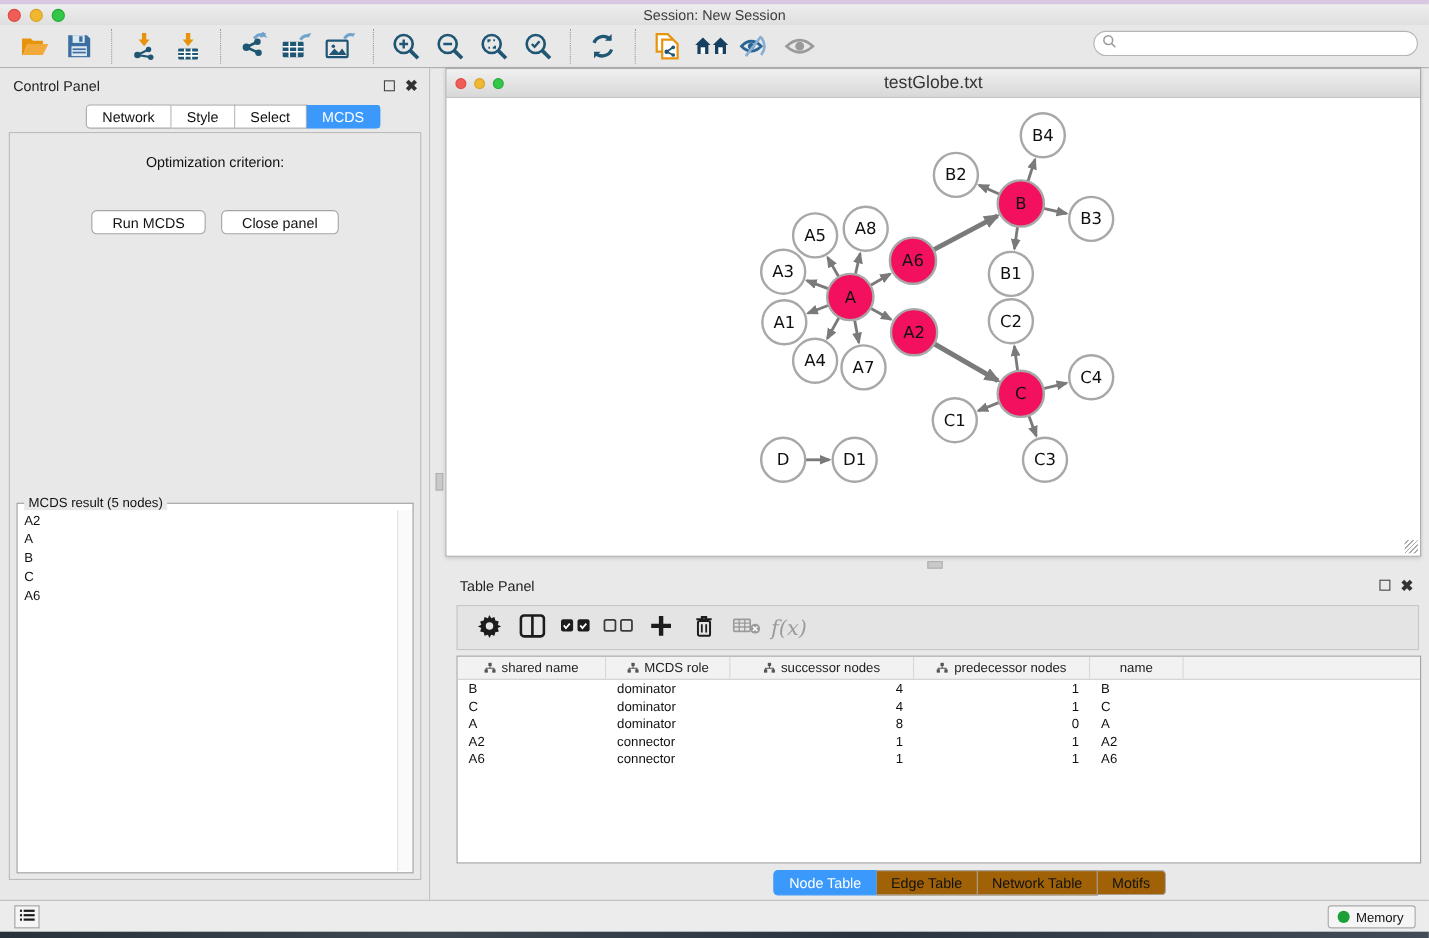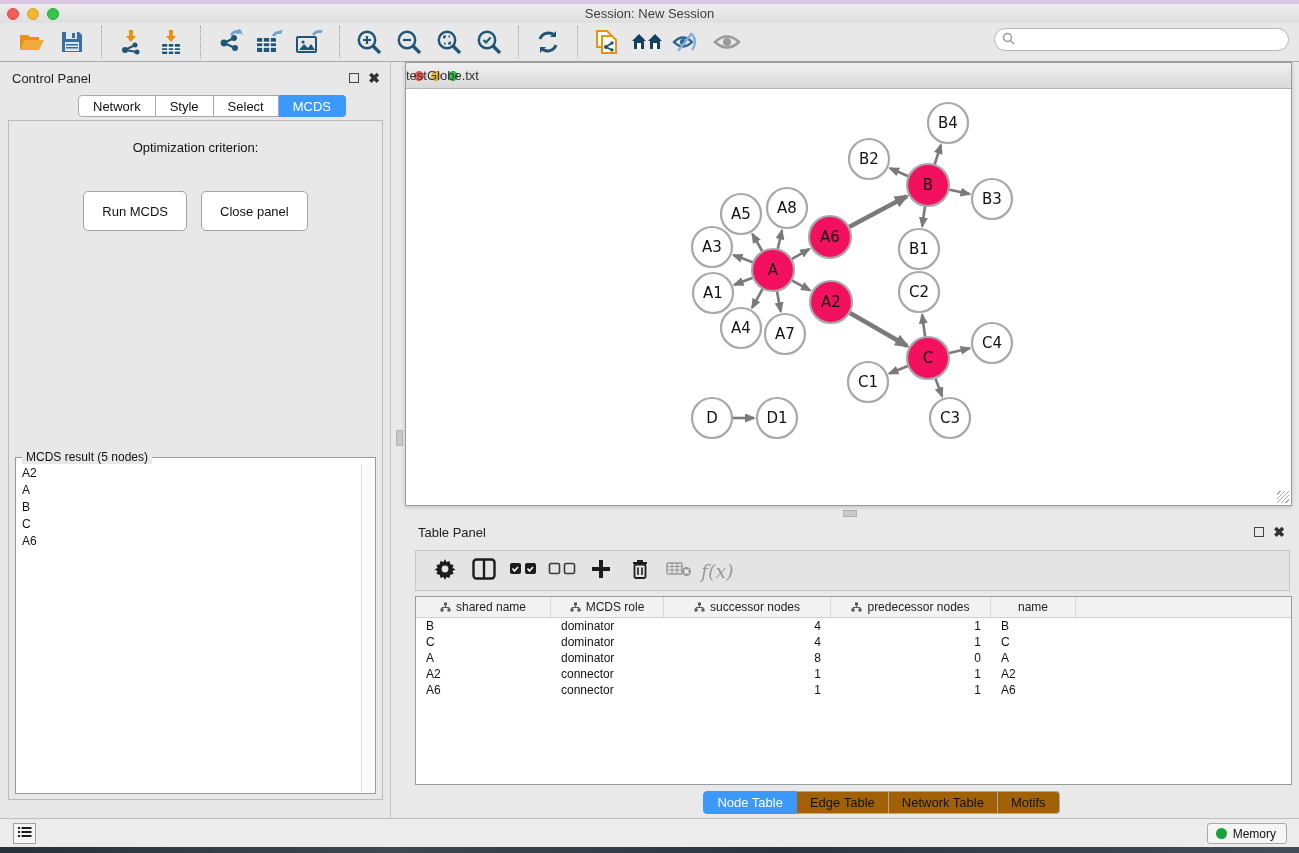--- a/index.html
+++ b/index.html
@@ -43,37 +43,37 @@
   .cp-tab.active { background:#3c99fc; border-color:#3c99fc; color:#fff; }
 
   .cp-content { position:absolute; left:8px; top:58px; width:375px; height:680px; border:1px solid #bcbcbc; background:#e8e8e8; }
   .opt-label { position:absolute; left:0; width:100%; top:19px; text-align:center; font-size:13px; color:#111; }
   .criterion-select { position:absolute; left:35px; top:36px; width:312px; height:23px; background:#fff;
     border:1px solid #a9a9a9; border-radius:4px; display:flex; align-items:center; cursor:pointer; }
   .criterion-select .val { flex:1; font-size:13px; padding-left:8px; white-space:nowrap; overflow:hidden; }
   .criterion-select .stepper { width:20px; height:21px; border-radius:3px; background:linear-gradient(#6db1fb,#2a7ef5);
     margin-right:1px; display:flex; flex-direction:column; align-items:center; justify-content:center; color:#fff; font-size:7px; line-height:6px; }
   .cp-buttons { position:absolute; left:0; top:70px; width:100%; display:flex; justify-content:center; gap:14px; }
-  .cp-btn { height:40px; padding:0 18px; background:#fff; border:1px solid #a5a5a5; border-radius:5px; font-size:13px;
+  .cp-btn { height:22px; padding:0 18px; background:#fff; border:1px solid #a5a5a5; border-radius:5px; font-size:13px;
     font-family:"Liberation Sans",sans-serif; color:#111; cursor:pointer; }
 
   .mcds-fieldset { position:absolute; left:6px; top:336px; width:361px; height:337px; border:1px solid #999; background:#fff; }
   .mcds-legend { position:absolute; left:6px; top:-8px; background:#e8e8e8; padding:0 4px; font-size:12px; color:#111; }
   .mcds-list { position:absolute; left:1px; top:6px; right:14px; bottom:1px; background:#fff; overflow:hidden; }
   .mcds-item { font-size:12px; padding:1.5px 0 1.5px 5px; color:#111; }
   .mcds-scroll { position:absolute; top:6px; right:1px; width:13px; bottom:1px; background:#fafafa; border-left:1px solid #e0e0e0; }
 
   
   .net-frame { position:absolute; left:405px; top:62px; width:887px; height:444px; background:#fff;
     border:1px solid #9b9b9b; box-shadow:0 1px 4px rgba(0,0,0,0.18); }
   .net-titlebar { position:absolute; left:0; top:0; width:100%; height:26px; background:linear-gradient(#f0f0f0,#d8d8d8);
     border-bottom:1px solid #b4b4b4; display:flex; align-items:center; }
   .net-traffic { display:flex; gap:7px; margin-left:8px; }
   .nlight { width:10px; height:10px; border-radius:50%; }
-  .net-title { position:absolute; left:0; right:0; font-size:13px; color:#333; }
+  .net-title { position:absolute; left:0; right:0; text-align:center; font-size:16px; color:#333; }
   .net-canvas { position:absolute; left:0; top:26px; width:885px; height:416px; background:#fff; }
   .resize-grip { position:absolute; right:2px; bottom:2px; width:12px; height:12px;
     background:repeating-linear-gradient(135deg,transparent 0 2px,#aaa 2px 3px); cursor:nwse-resize; }
   .vscroll-thumb { position:absolute; left:396px; top:430px; width:7px; height:16px; background:#c9c9c9; border:1px solid #b0b0b0; }
   .hscroll-thumb { position:absolute; left:843px; top:510px; width:14px; height:7px; background:#c9c9c9; border:1px solid #b0b0b0; }
 
   svg text.nlabel { font-family:"DejaVu Sans", sans-serif; font-size:15px; fill:#111; text-anchor:middle; }
 
   
   .table-panel { position:absolute; left:392px; top:518px; width:907px; height:300px; background:#e9e9e9; }

